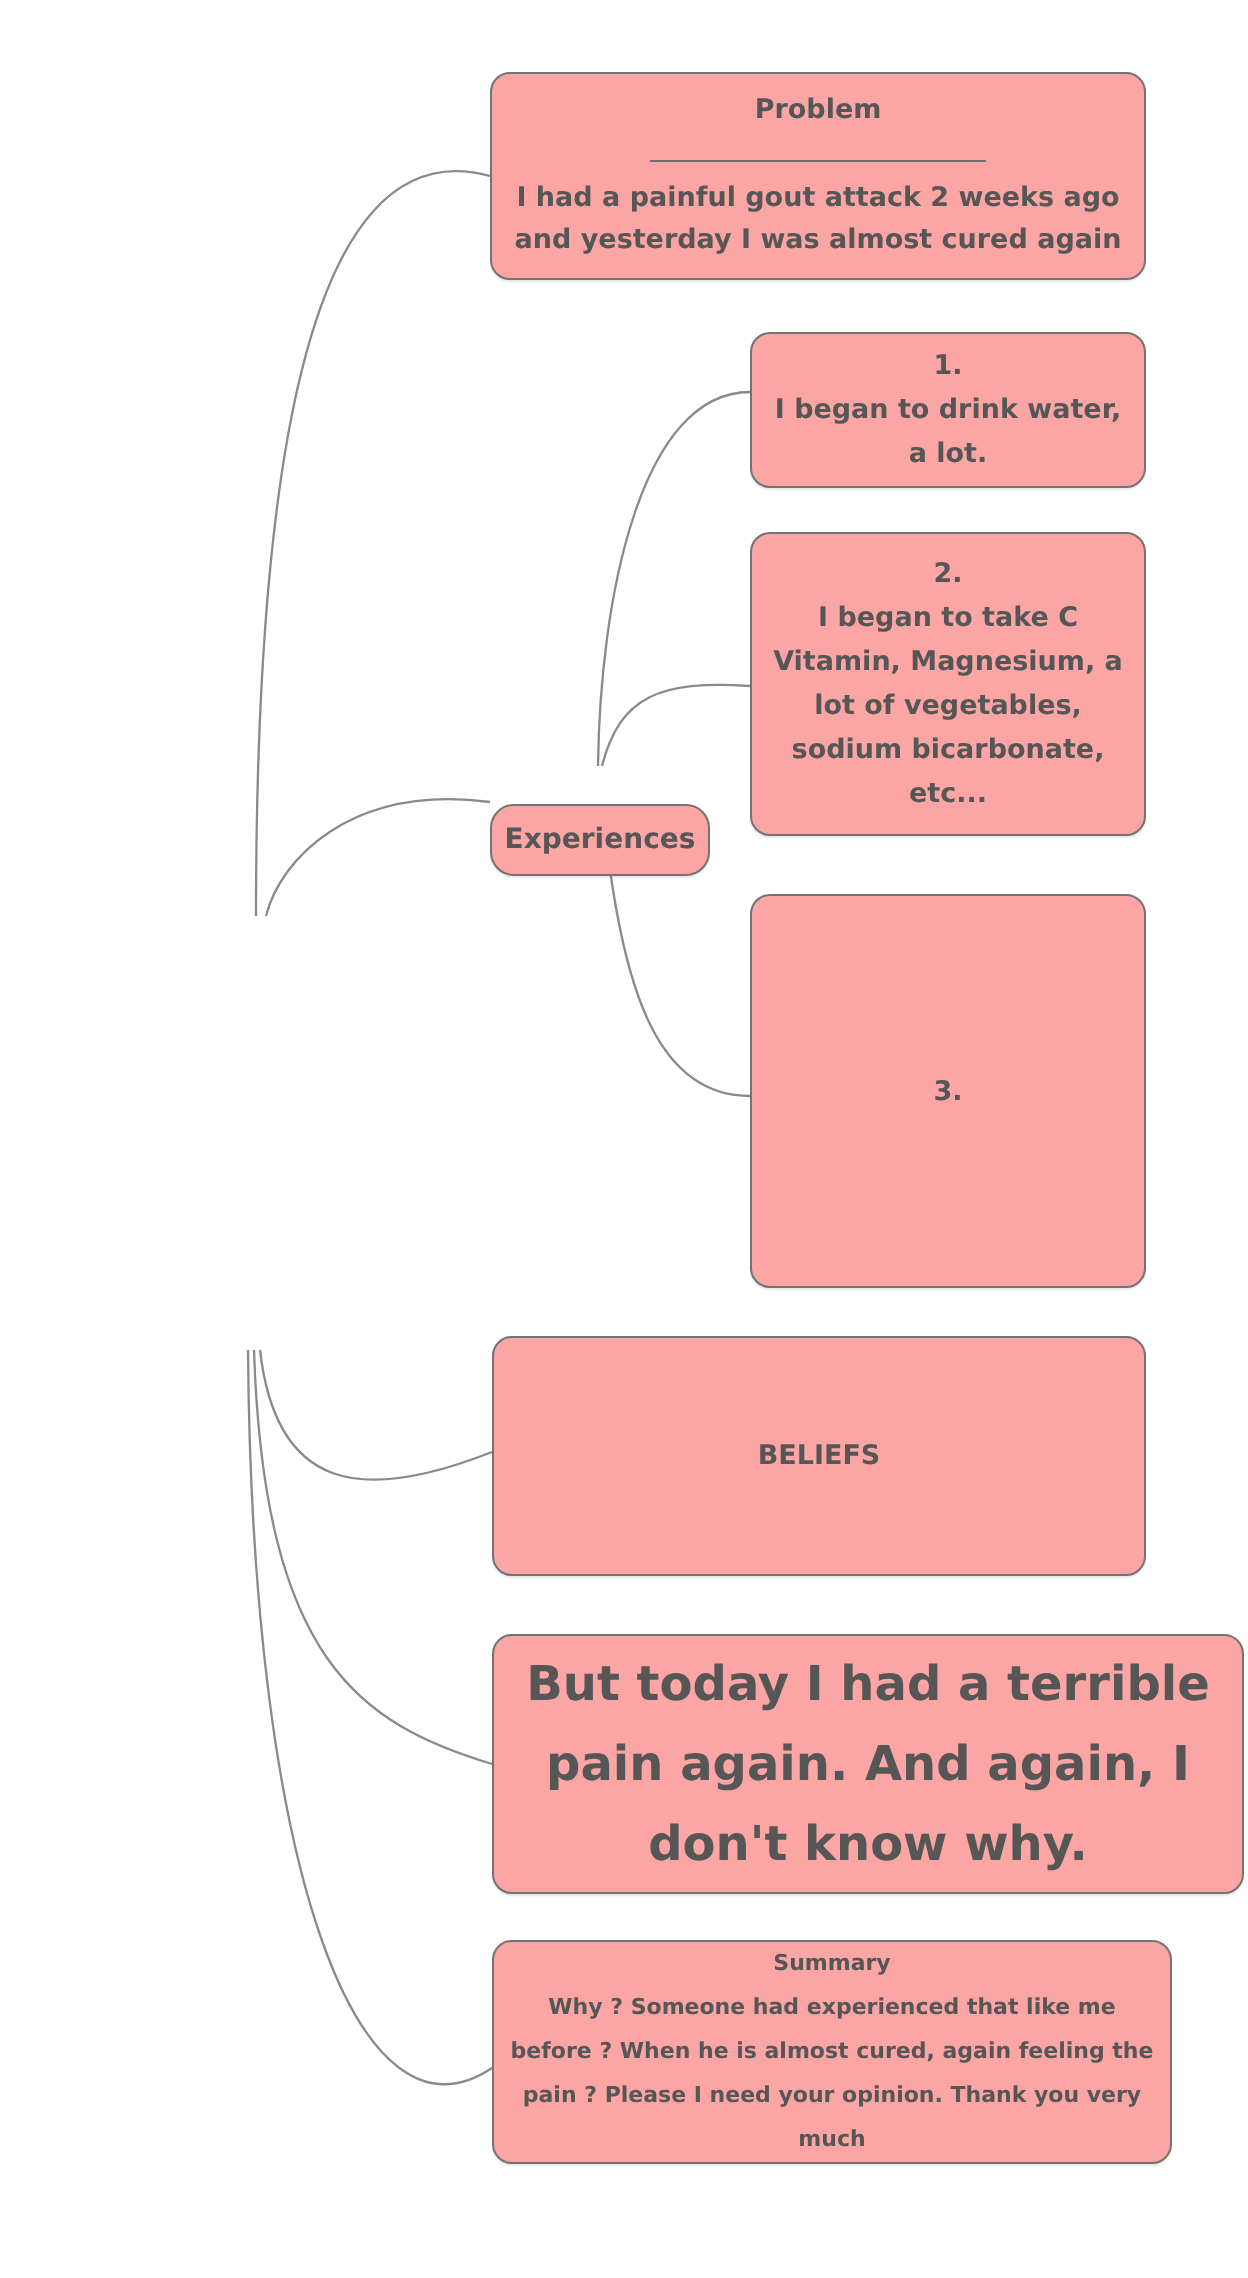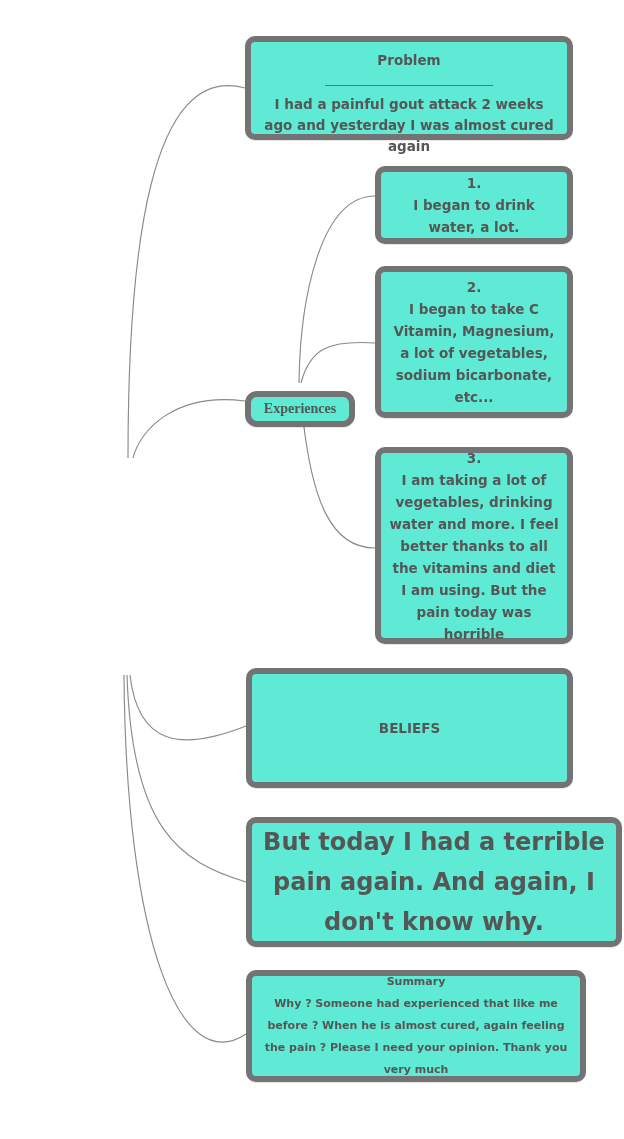--- a/index.html
+++ b/index.html
@@ -21,22 +21,22 @@
     position: absolute;
     left: 0;
     top: 0;
     width: 624px;
     height: 1139px;
     pointer-events: none;
   }
   .node {
     position: absolute;
     box-sizing: border-box;
-    background: #5eead4;
-    border: 6px solid #737373;
+    background: #fca5a5;
+    border: 1px solid #737373;
     border-radius: 10px;
     color: #565656;
     font-weight: bold;
     text-align: center;
     display: flex;
     flex-direction: column;
     align-items: center;
     justify-content: center;
     box-shadow: 0 1px 1px rgba(0,0,0,0.10);
   }
@@ -78,27 +78,26 @@
   #node-problem .title { margin-top: 2px; }
   .hrule {
     width: 168px;
     height: 0;
     border-top: 1px solid #6d6d6d;
     margin: 14px auto 8px;
   }
   
   #node-experiences {
     left: 245px;
-    top: 391px;
+    top: 402px;
     width: 110px;
     height: 36px;
     border-radius: 12px;
     font-size: 14px;
     line-height: 18px;
-    font-family: Liberation Serif, serif;
   }
   
   #node-exp1 {
     left: 375px;
     top: 166px;
     width: 198px;
     height: 78px;
     font-size: 13.5px;
     line-height: 22px;
     padding: 2px 8px;
@@ -197,21 +196,20 @@
     <span class="body">I began to drink water, a lot.</span>
   </div>
 
   <div class="node" id="node-exp2">
     <span class="title">2.</span>
     <span class="body">I began to take C Vitamin, Magnesium, a lot of vegetables, sodium bicarbonate, etc...</span>
   </div>
 
   <div class="node" id="node-exp3">
     <span class="title">3.</span>
-    <span class="body">I am taking a lot of vegetables, drinking water and more. I feel better thanks to all the vitamins and diet I am using. But the pain today was horrible</span>
   </div>
 
   <div class="node" id="node-beliefs">
     <span class="title">BELIEFS</span>
   </div>
 
   <div class="node" id="node-today">
     <span class="body">But today I had a terrible pain again. And again, I don't know why.</span>
   </div>
 

